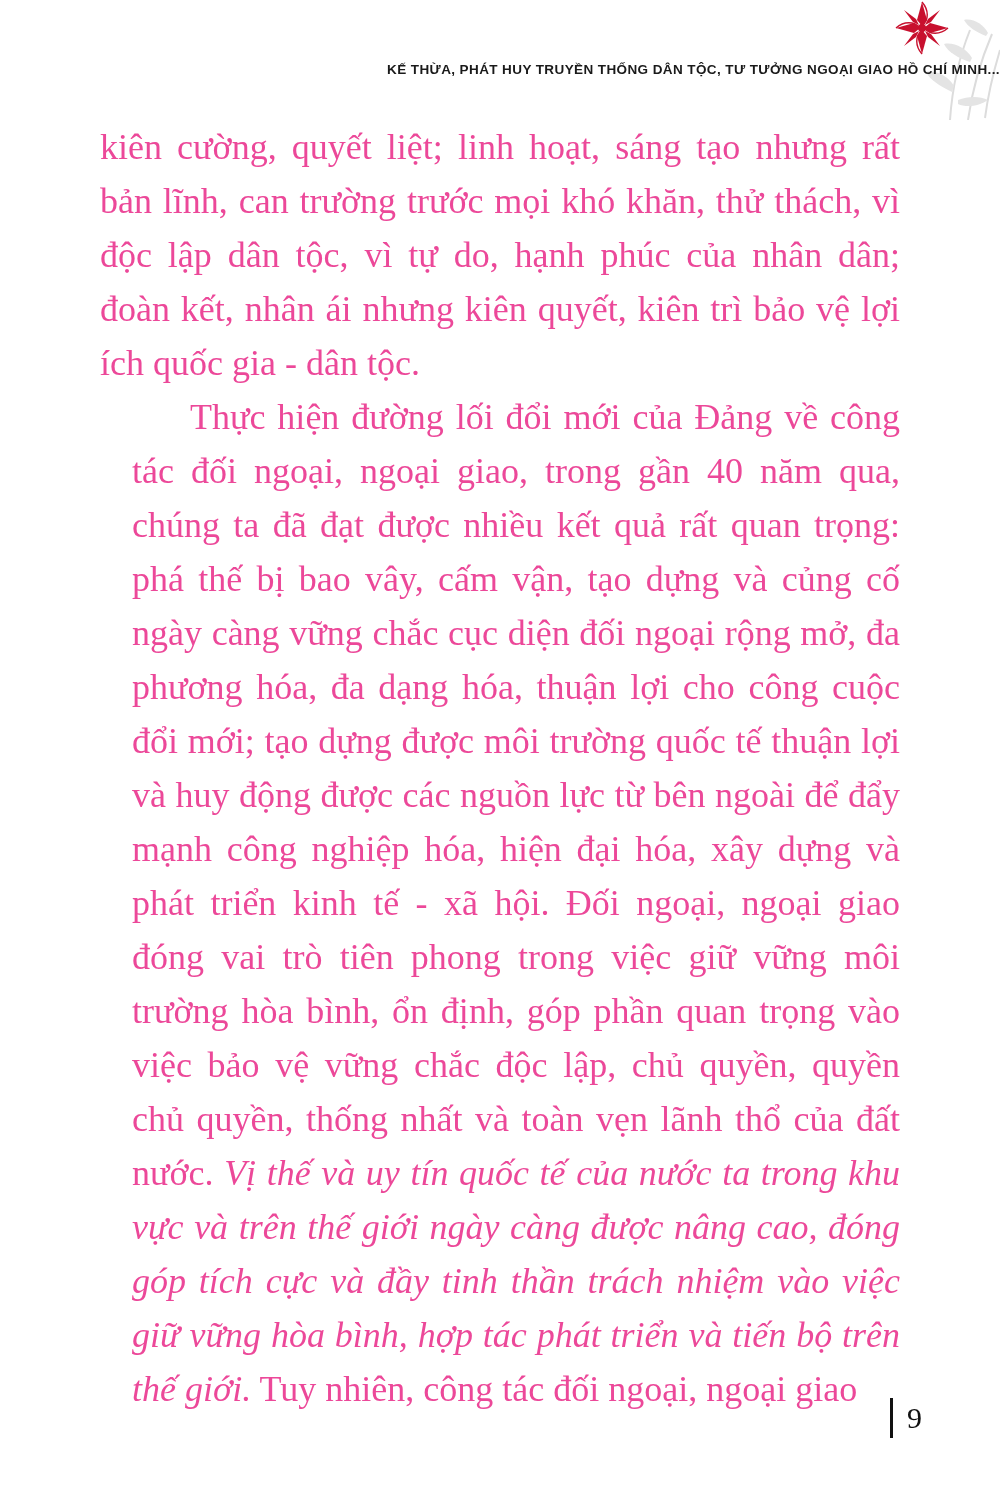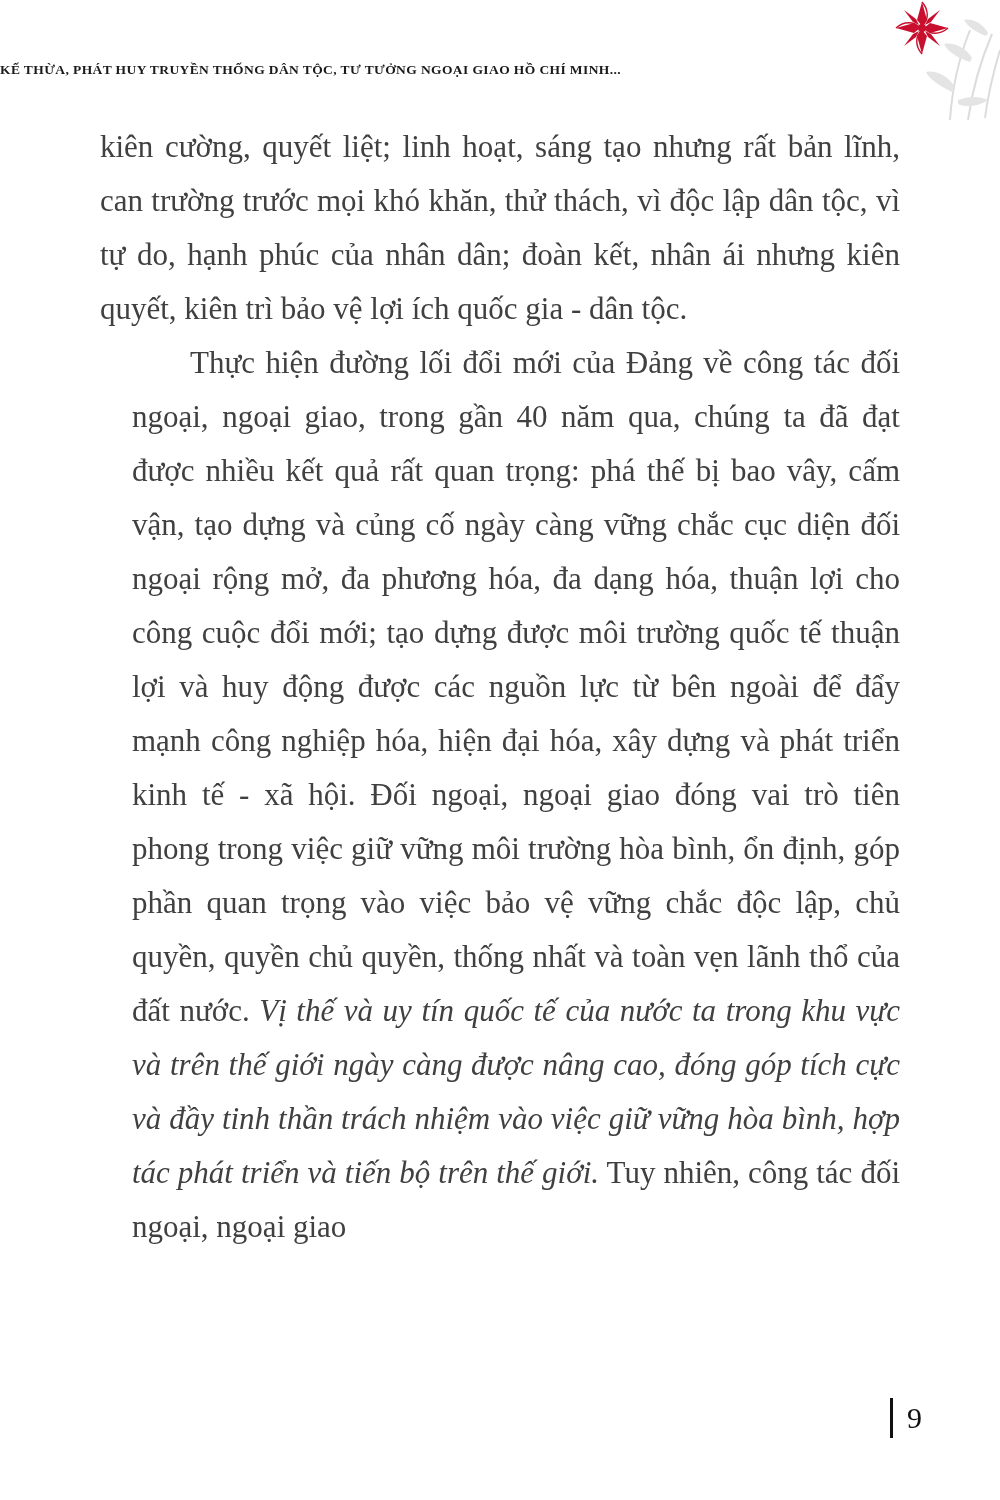--- a/index.html
+++ b/index.html
@@ -32,43 +32,43 @@
     height: 120px;
     pointer-events: none;
   }
 
   
   .running-head {
     position: absolute;
     top: 62px;
     left: 0;
     width: 1000px;
-    text-align: left;
-    font-family: Liberation Serif, serif;
+    text-align: right;
+    font-family: Liberation Sans, sans-serif;
     font-weight: bold;
     font-size: 13.5px;
     letter-spacing: 0.4px;
     color: #1a1a1a;
   }
 
   
   .textblock {
     position: absolute;
     top: 120px;
     left: 100px;
     width: 800px;
   }
 
   .para {
     margin: 0;
-    font-size: 31px;
+    font-size: 36px;
     line-height: 54px;
     text-align: justify;
     text-justify: inter-word;
-    color: #404040;
+    color: #ec4899;
   }
   .para + .para {
     margin-top: 0;
   }
   .para.indent {
     text-indent: 58px;
     margin-left: 32px;
   }
   .para .it {
     font-style: italic;

